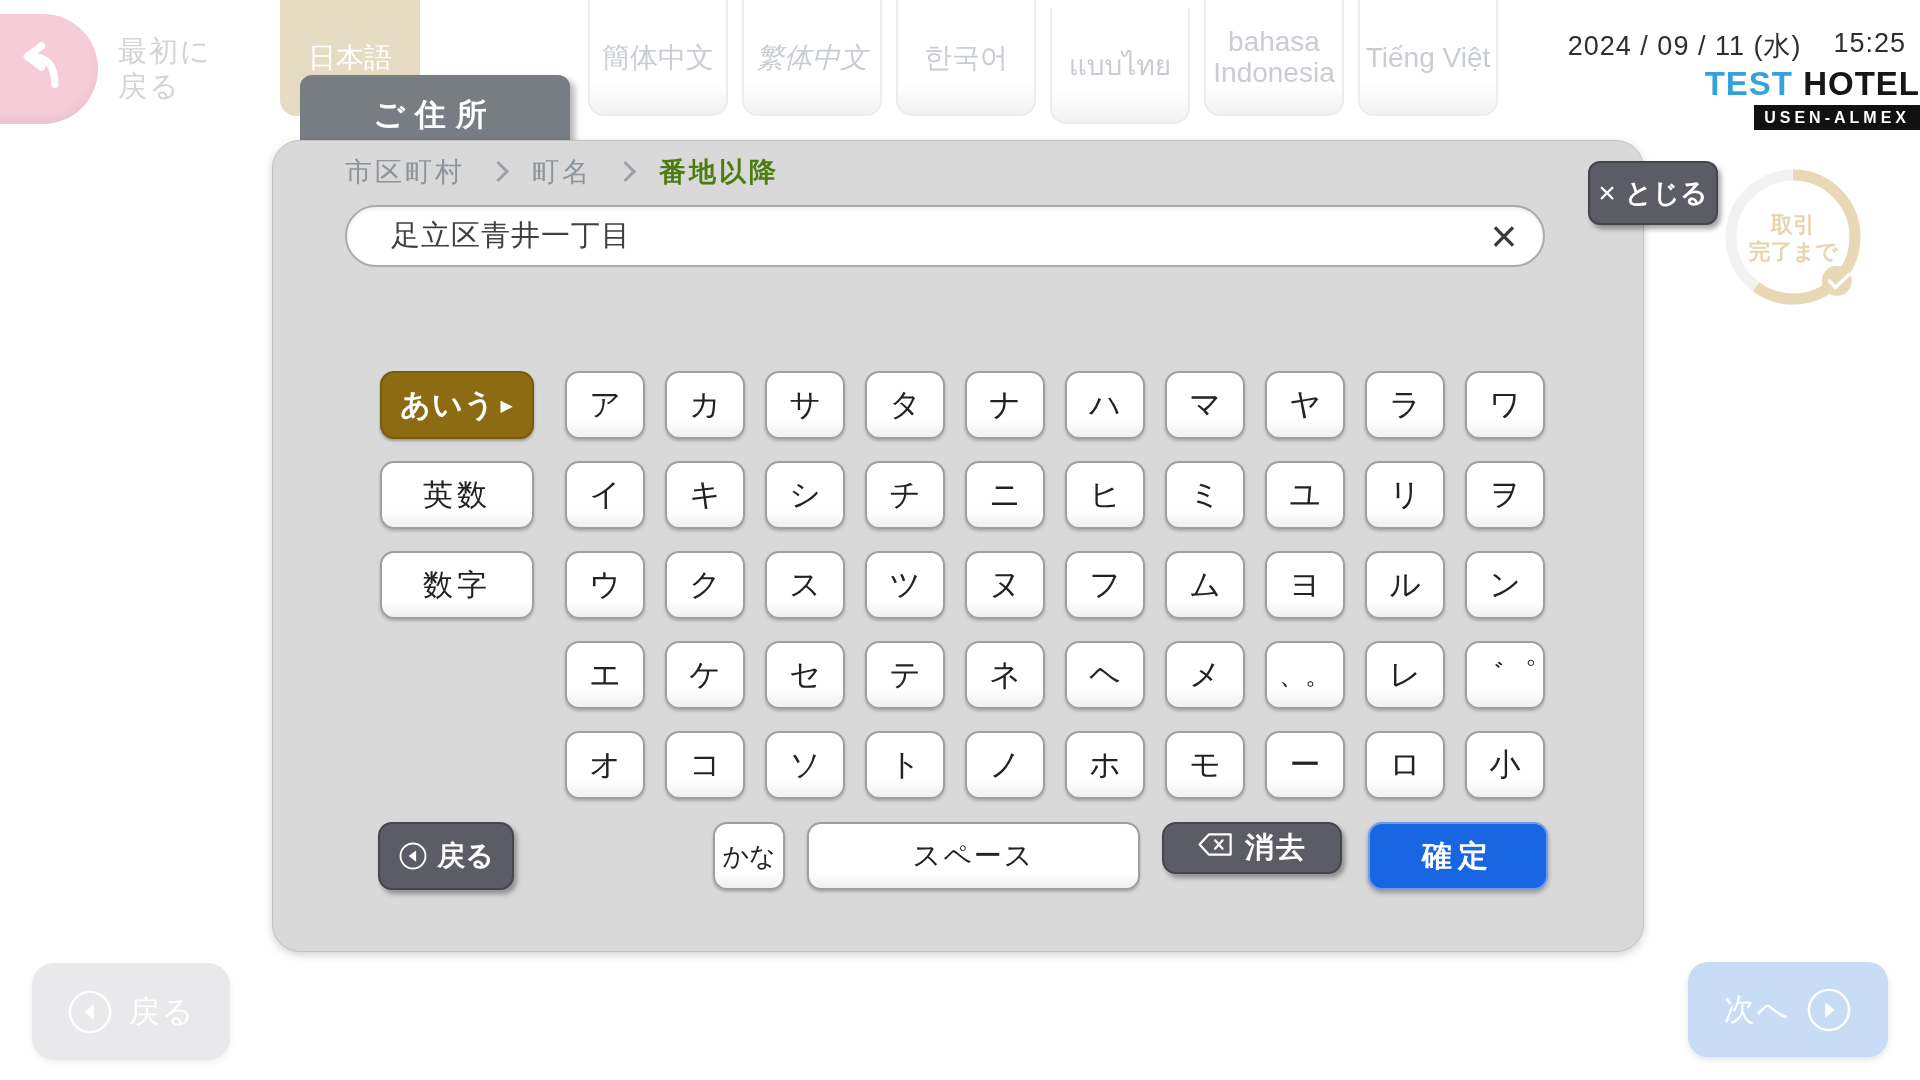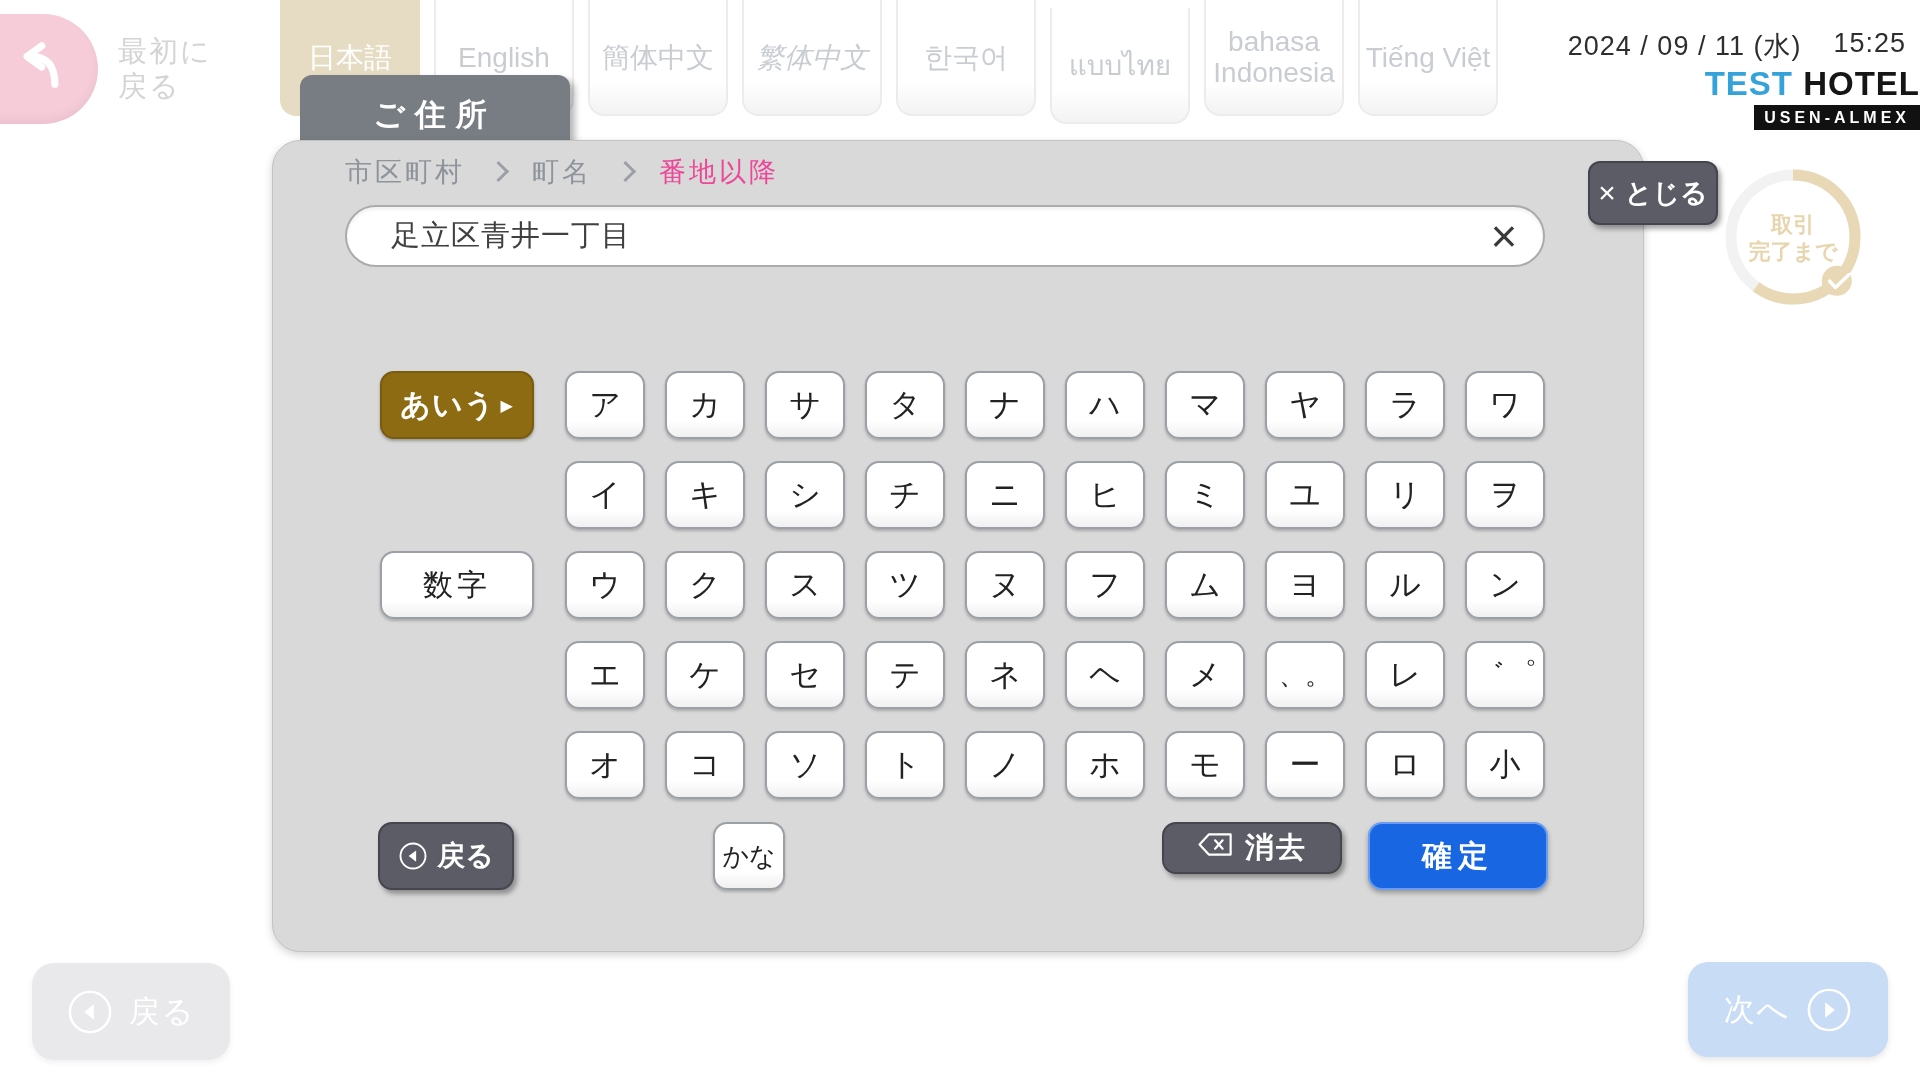--- a/index.html
+++ b/index.html
@@ -33,21 +33,21 @@
   
   .dlg-tab { left:300px; top:75px; width:270px; height:80px; background:#787d83;
              border-radius:12px 12px 0 0; box-shadow:5px 4px 6px rgba(0,0,0,0.28);
              color:#ffffff; font-size:31px; font-weight:bold; letter-spacing:10px;
              display:flex; align-items:center; justify-content:center; z-index:2; }
   .panel { left:272px; top:140px; width:1372px; height:812px; background:#d9d9d9;
            border:1px solid #c2c2c2; border-radius:28px; box-shadow:0 3px 9px rgba(0,0,0,0.18); z-index:3; }
 
   .crumbs { left:345px; top:156px; height:32px; display:flex; align-items:center; gap:26px; z-index:4; }
   .crumb { font-size:27px; color:#8d949b; letter-spacing:3px; }
-  .crumb.active { color:#ec4899; font-weight:normal; }
+  .crumb.active { color:#4d7c0f; font-weight:bold; }
   .chev { width:15px; height:15px; border-top:3px solid #9aa0a6; border-right:3px solid #9aa0a6;
           transform:rotate(45deg); margin-top:-2px; }
 
   .field { left:345px; top:205px; width:1200px; height:62px; background:#ffffff;
            border:2px solid #ababab; border-radius:31px; z-index:4;
            display:flex; align-items:center; padding-left:44px;
            box-shadow:inset 0 3px 3px rgba(0,0,0,0.05); }
   .field-text { font-size:29px; color:#404040; letter-spacing:1px; }
   .clear-btn { left:1478px; top:210px; width:52px; height:52px; z-index:5;
                font-size:46px; font-weight:300; color:#3a3a3a; line-height:48px; text-align:center; }
@@ -102,21 +102,20 @@
       <svg width="58" height="58" viewBox="0 0 44 44">
         <path d="M31 35 C31 21 25 14 12 14" fill="none" stroke="#ffffff" stroke-width="5.5" stroke-linecap="round"></path>
         <path d="M21 6 L10 14 L21 22" fill="none" stroke="#ffffff" stroke-width="5.5" stroke-linecap="round" stroke-linejoin="round"></path>
       </svg>
     </span>
   </button>
   <div class="abs home-label">最初に
 戻る</div>
 
   <button class="abs tab active" style="left:280px;">日本語</button>
-  <button class="abs tab" style="left:434px;">English</button>
   <button class="abs tab" style="left:588px;">簡体中文</button>
   <button class="abs tab" style="left:742px;font-style:italic;">繁体中文</button>
   <button class="abs tab" style="left:896px;">한국어</button>
   <button class="abs tab" style="left:1050px;margin-top:8px;">แบบไทย</button>
   <button class="abs tab" style="left:1204px;">bahasa
 Indonesia</button>
   <button class="abs tab" style="left:1358px;">Tiếng Việt</button>
 
   <div class="abs datetime">
     <span>2024 / 09 / 11 (水)</span>
@@ -159,20 +158,21 @@
       <path d="M106.5 114 l6 6.5 l13.5 -13" fill="none" stroke="#ffffff" stroke-width="3.5" stroke-linecap="round" stroke-linejoin="round"></path>
     </svg>
   </div>
   <div class="abs ring-label">取引
 完了まで</div>
 
   <button class="abs key mode active" style="top:371px;">
     <span>あいう</span>
     <span class="mode-arrow">▶</span>
   </button>
+  <button class="abs key mode" style="top:461px;">英数</button>
   <button class="abs key mode" style="top:551px;">数字</button>
 
   <button class="abs key kkey" style="left:565px;top:371px">ア</button>
   <button class="abs key kkey" style="left:665px;top:371px">カ</button>
   <button class="abs key kkey" style="left:765px;top:371px">サ</button>
   <button class="abs key kkey" style="left:865px;top:371px">タ</button>
   <button class="abs key kkey" style="left:965px;top:371px">ナ</button>
   <button class="abs key kkey" style="left:1065px;top:371px">ハ</button>
   <button class="abs key kkey" style="left:1165px;top:371px">マ</button>
   <button class="abs key kkey" style="left:1265px;top:371px">ヤ</button>
@@ -226,20 +226,21 @@
   <button class="abs slate kb-back">
     <span class="circle-icon">
       <svg width="30" height="30" viewBox="0 0 48 48">
         <circle cx="24" cy="24" r="20" fill="none" stroke="#ffffff" stroke-width="3"></circle>
         <path d="M29 15 L17 24 L29 33 Z" fill="#ffffff"></path>
       </svg>
     </span>
     <span>戻る</span>
   </button>
   <button class="abs key small26" style="left:713px;top:822px;width:72px;height:68px;">かな</button>
+  <button class="abs key" style="left:807px;top:822px;width:333px;height:68px;font-size:28px;letter-spacing:2px;">スペース</button>
   <button class="abs slate kb-del">
     <span>
       <svg width="37" height="27" viewBox="0 0 44 32">
         <path d="M14 4 H40 V28 H14 L3 16 Z" fill="none" stroke="#ffffff" stroke-width="2.6" stroke-linejoin="round"></path>
         <path d="M21.5 11 L30.5 21 M30.5 11 L21.5 21" stroke="#ffffff" stroke-width="2.6" stroke-linecap="round"></path>
       </svg>
     </span>
     <span>消去</span>
   </button>
   <button class="abs kb-confirm">確定</button>

